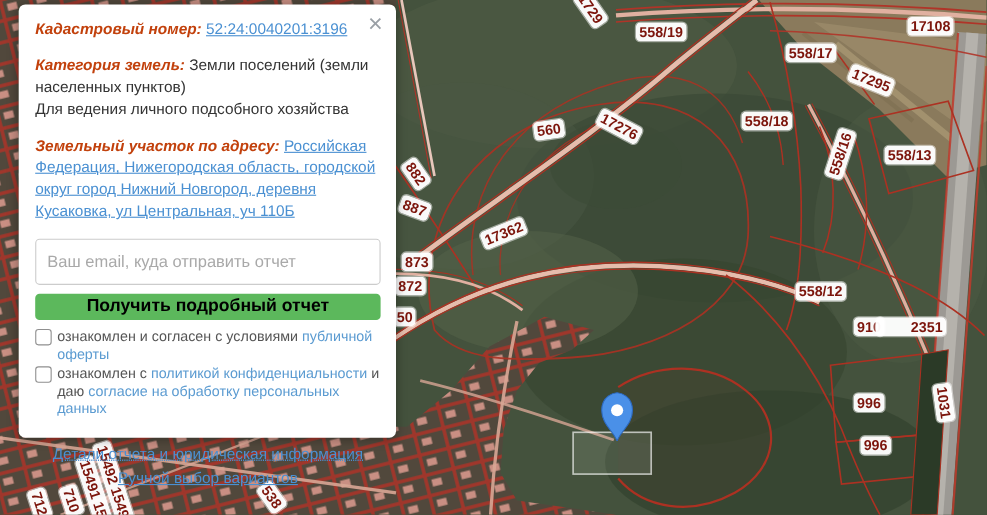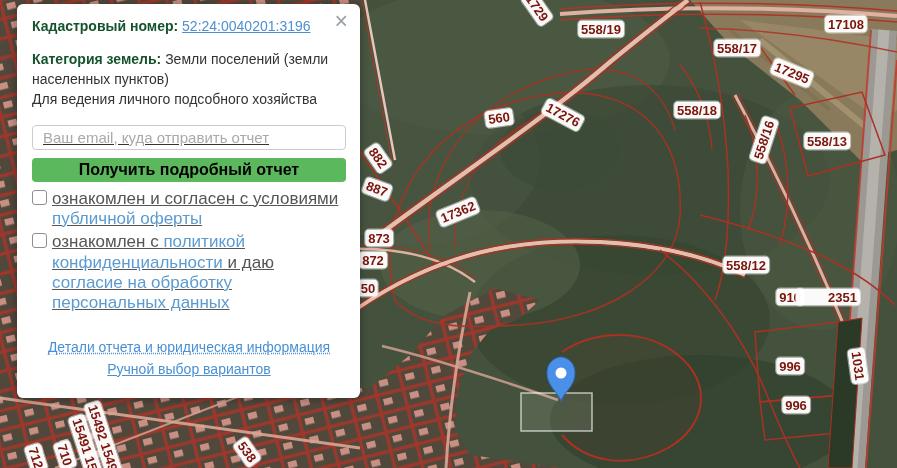--- a/index.html
+++ b/index.html
@@ -21,37 +21,36 @@
   .popup{
     position:absolute;left:17px;top:4px;width:343px;height:394px;background:#fff;
     border-radius:6px;box-shadow:0 1px 10px rgba(0,0,0,.35);box-sizing:border-box;
     padding:13px 14px 0 15px;color:#333;font-size:14px;line-height:1.42;
   }
   .close{
     position:absolute;top:6px;right:9px;font-size:23px;color:#9aa0a6;
     line-height:22px;cursor:pointer;font-weight:400;padding:0 3px;
   }
   .block{margin:0 0 13px 0;}
-  .lbl{font-weight:bold;color:#14532d;}
+  .lbl{font-weight:bold;color:#c2410c;font-style:italic;}
   .popup a{color:#4a90d2;}
   .u{text-decoration:underline;}
   .grey-val{color:#606060;}
   .email-input{
-    width:100%;box-sizing:border-box;height:25px;border:1px solid #ccc;border-radius:4px;
+    width:100%;box-sizing:border-box;height:42px;border:1px solid #ccc;border-radius:4px;
     padding:0 10px;font-size:15px;color:#333;margin:2px 0 8px;outline:none;
     font-family:"Liberation Sans",sans-serif;
-    text-decoration:underline;
   }
   .email-input::placeholder{color:#a9a9a9;}
   .submit-btn{
     width:100%;height:24px;background:#5cb85c;border:none;border-radius:4px;color:#000000;
     font-size:16px;font-weight:bold;cursor:pointer;margin-bottom:7px;
     font-family:"Liberation Sans",sans-serif;
   }
-  .consents{font-size:17px;color:#555;line-height:1.2;text-decoration:underline;}
+  .consents{font-size:13px;color:#555;line-height:1.2;}
   .consent-row{display:flex;gap:5px;margin-bottom:3px;align-items:flex-start;}
   .cb{flex:0 0 auto;width:13px;height:13px;border:1px solid #8f8f8f;border-radius:3px;background:#fff;margin-top:1px;cursor:pointer;}
   .consents a{text-decoration:none;color:#5b9bd1;cursor:pointer;}
   .footer-links{text-align:center;margin-top:24px;font-size:14px;}
   .footer-links div{margin-bottom:2px;}
   .link-dotted{text-decoration:underline dotted;}
   .link-solid{text-decoration:underline;}
 </style>
 </head>
 <body>
@@ -184,20 +183,24 @@
     <a class="u" href="#">52:24:0040201:3196</a>
   </p>
 
   <p class="block">
     <span class="lbl">Категория земель:</span>
     <span>Земли поселений (земли населенных пунктов)</span>
     <br>
     <span>Для ведения личного подсобного хозяйства</span>
   </p>
 
+  <p class="block">
+    <span class="lbl">Земельный участок по адресу:</span>
+    <a class="u" href="#">Российская Федерация, Нижегородская область, городской округ город Нижний Новгород, деревня Кусаковка, ул Центральная, уч 110Б</a>
+  </p>
 
 
   <input type="text" class="email-input" placeholder="Ваш email, куда отправить отчет" style="">
 
   <button class="submit-btn">Получить подробный отчет</button>
 
   <div class="consents">
     <div class="consent-row">
       <span class="cb"></span>
       <span><span>ознакомлен и согласен с условиями </span><a href="#">публичной оферты</a></span>

